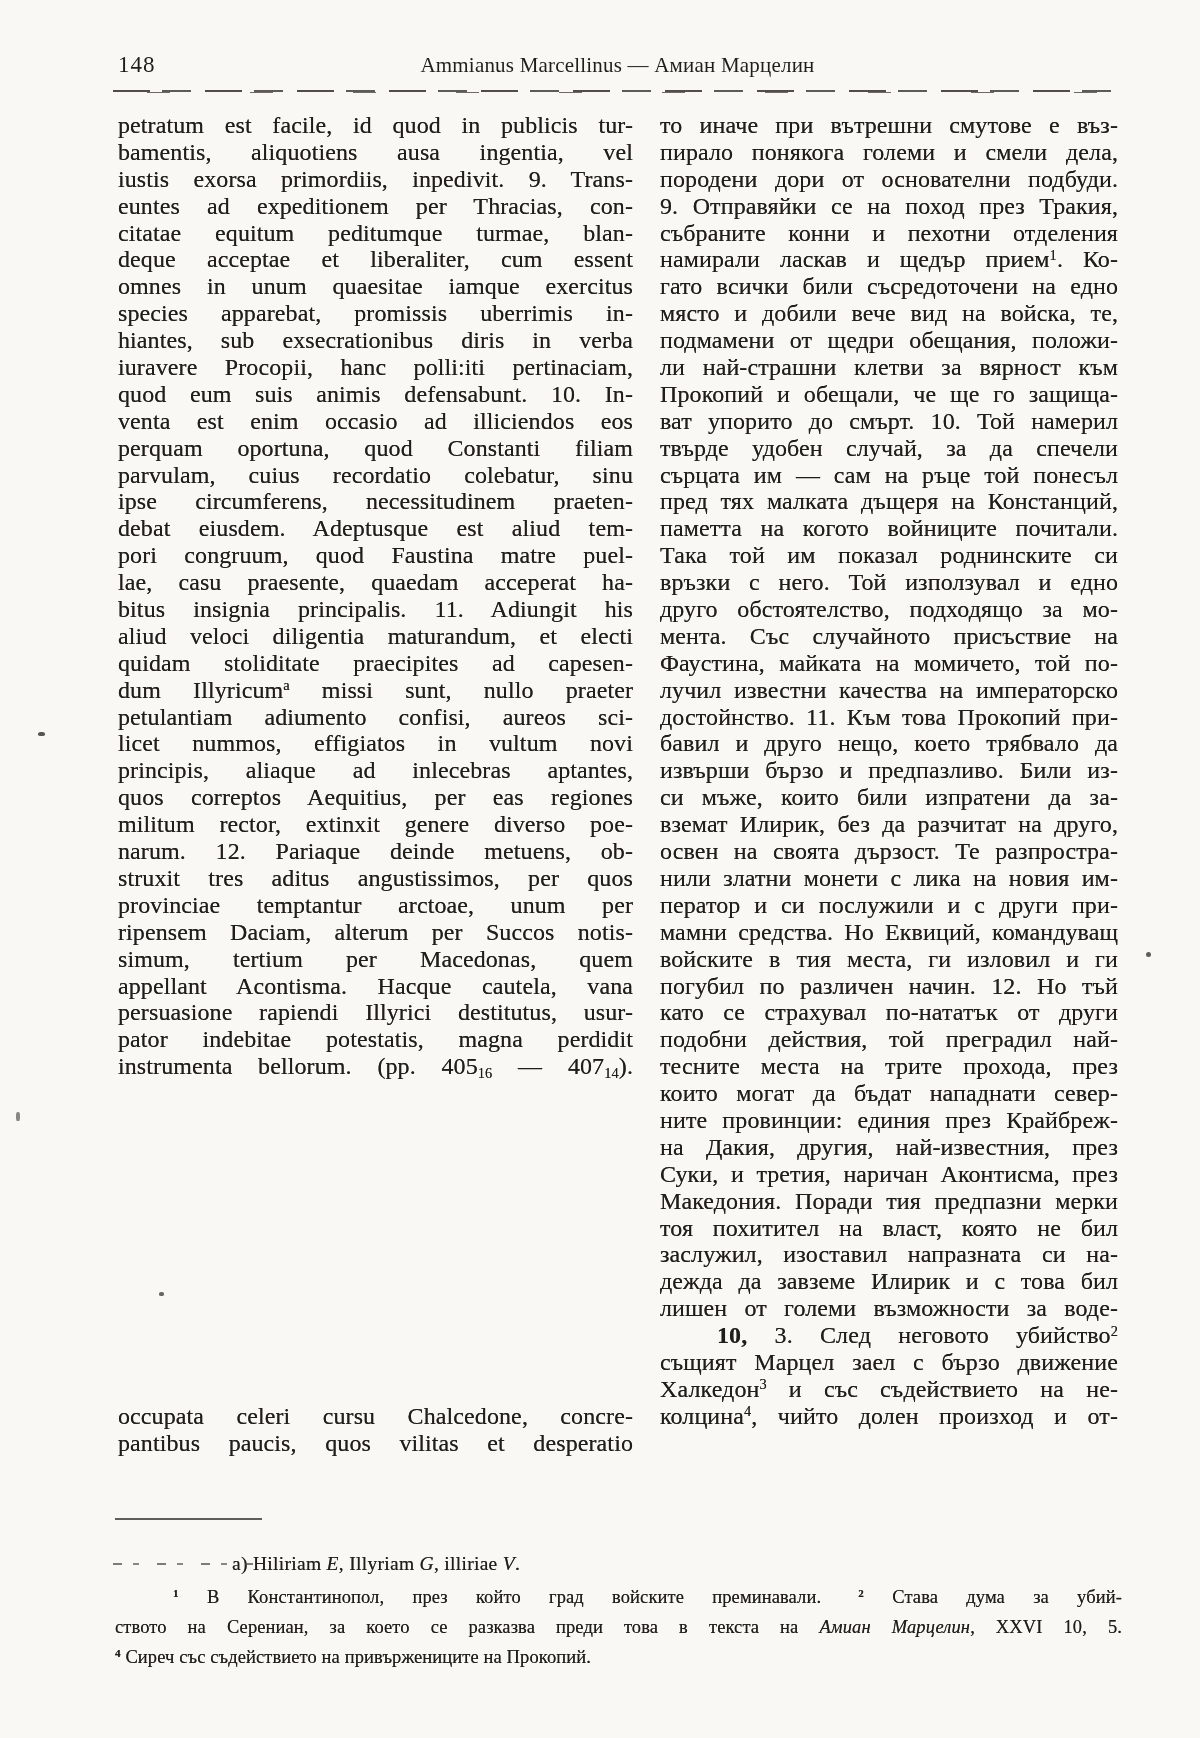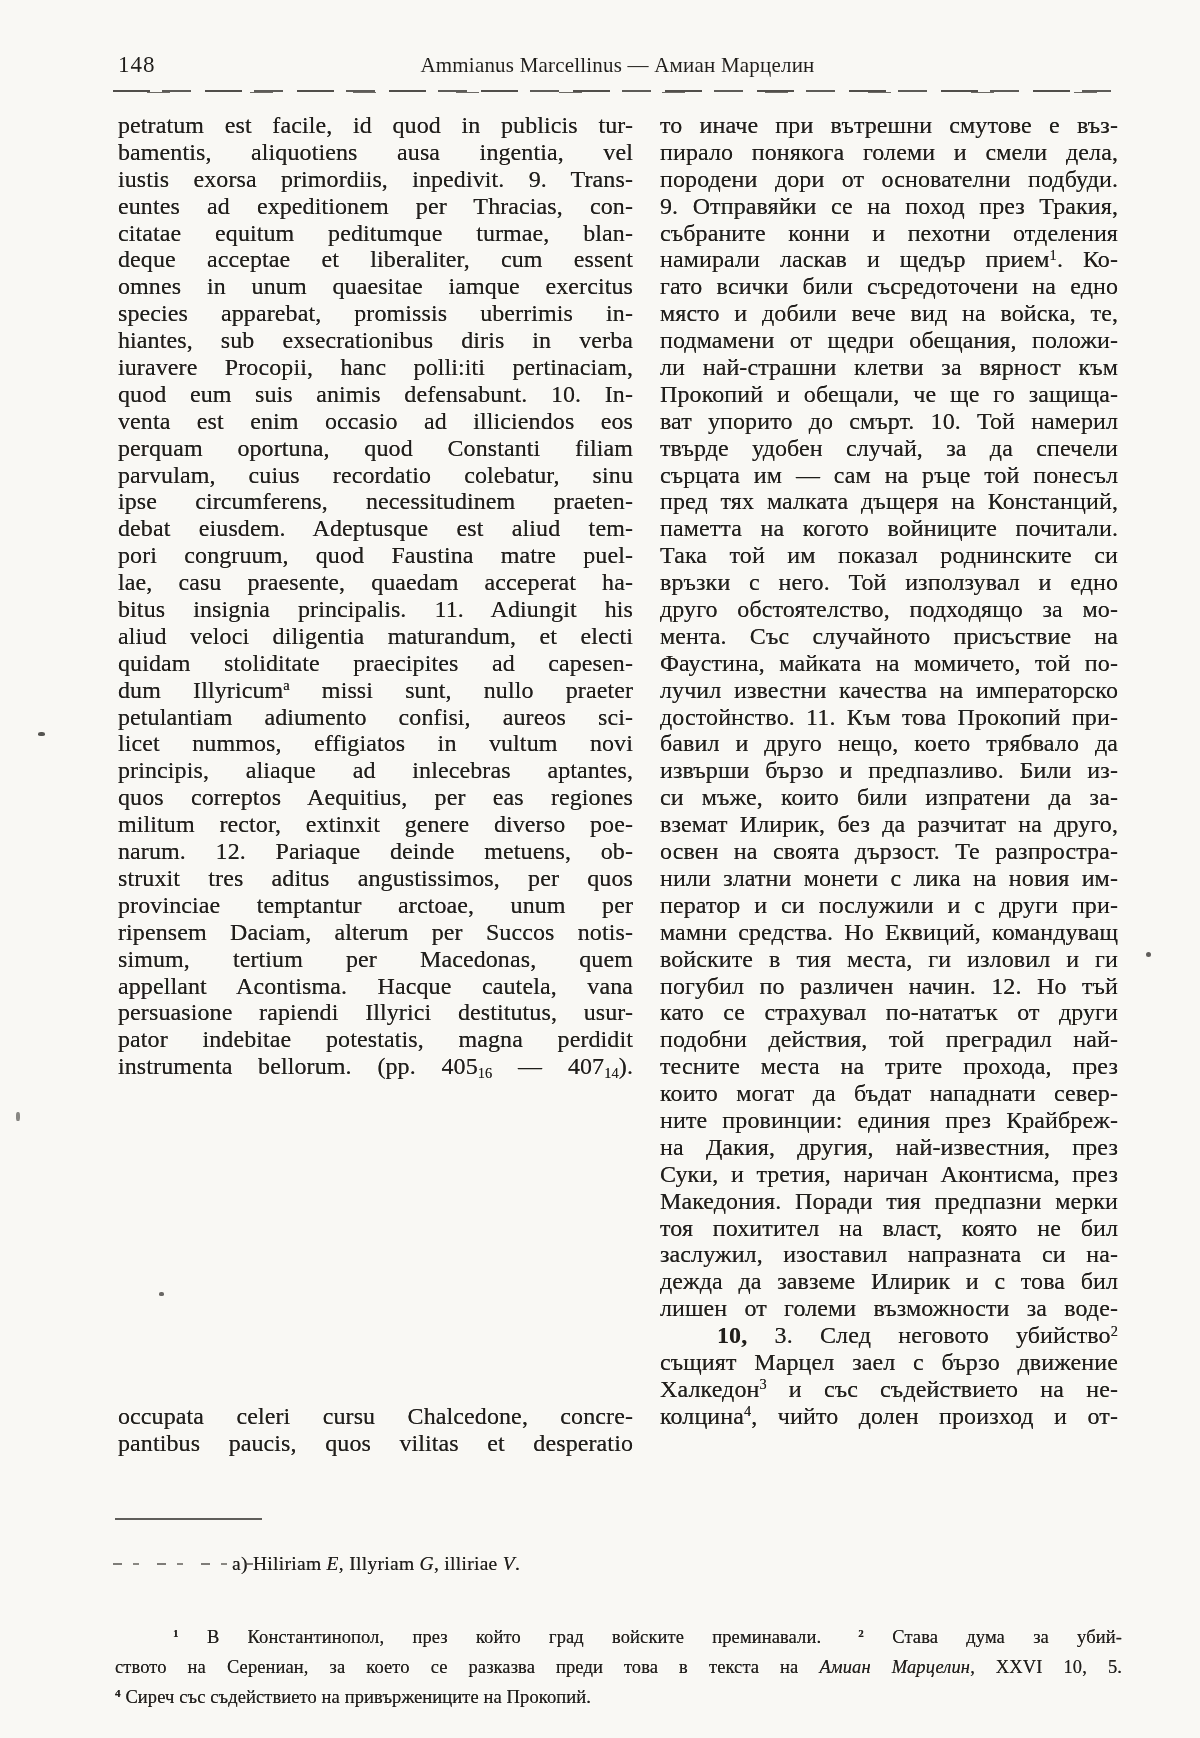--- a/index.html
+++ b/index.html
@@ -55,21 +55,20 @@
   .fn-artifact{
     position:absolute;top:1563px;left:113px;width:140px;height:2px;
     background:repeating-linear-gradient(90deg,#4a4742 0 9px,transparent 9px 20px,#5a5751 20px 26px,transparent 26px 44px);
     opacity:.7;
   }
   
   .footnotes{
     position:absolute;top:1582px;left:115px;width:1007px;
     font-size:18.5px;line-height:30px;
     text-shadow:0 0 .4px rgba(32,30,27,.7);
-    margin-top:40px;
   }
   .footnotes .tline{height:30px;letter-spacing:.1px;}
   .footnotes .tline.indent{text-indent:58px;}
   
   .speck{position:absolute;background:#2c2a27;border-radius:40%;opacity:.8;}
   .speck.s1{left:38px;top:732px;width:7px;height:4px;}
   .speck.s2{left:16px;top:1112px;width:4px;height:9px;opacity:.55;}
   .speck.s3{left:1146px;top:952px;width:5px;height:5px;border-radius:50%;opacity:.75;}
   .speck.s4{left:159px;top:1292px;width:5px;height:4px;opacity:.7;}
   b{font-weight:bold;}

